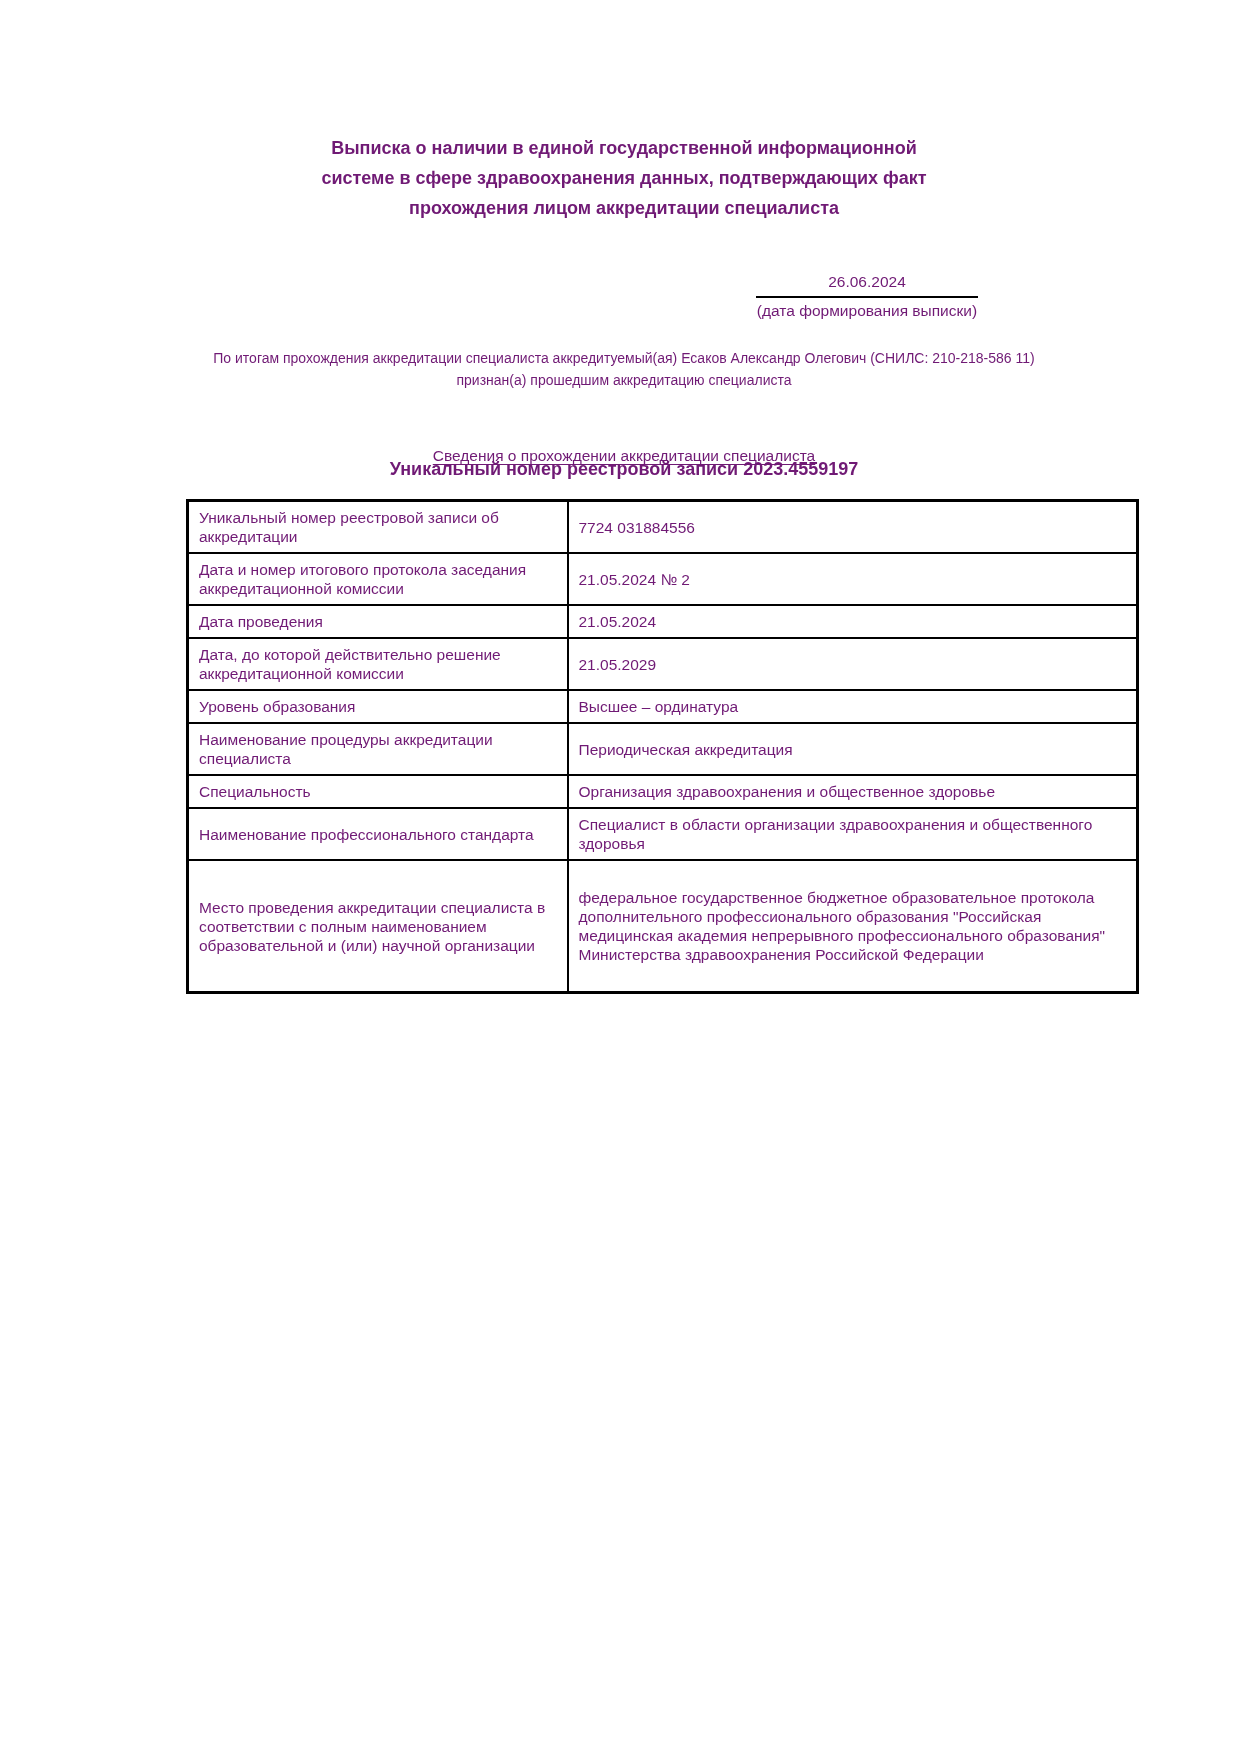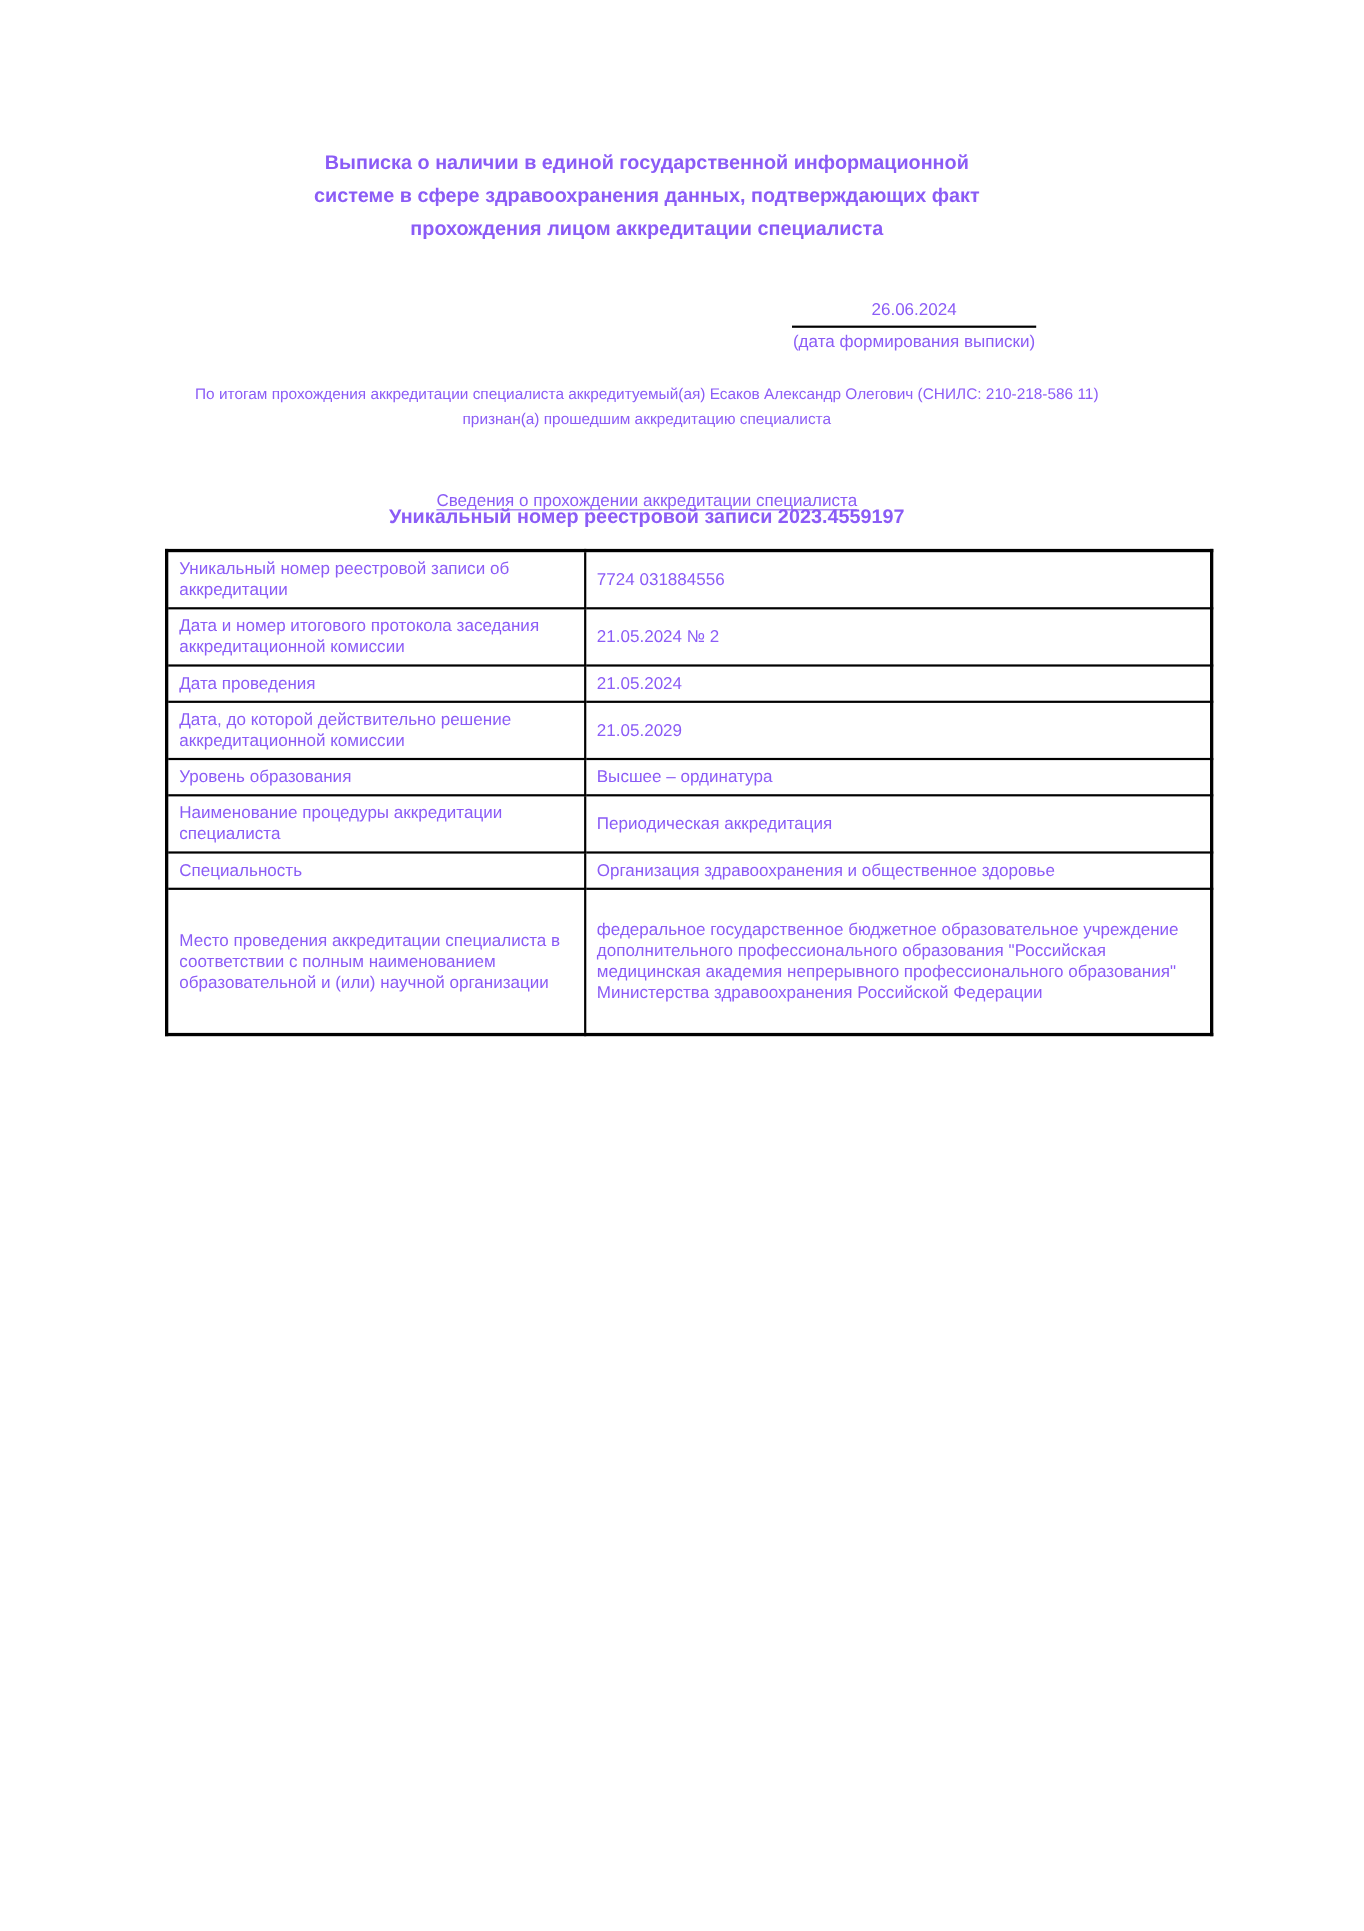--- a/index.html
+++ b/index.html
@@ -5,23 +5,24 @@
   html, body {
     margin: 0;
     padding: 0;
     background: #ffffff;
   }
   #page {
     position: relative;
     width: 1176px;
     height: 1755px;
     background: #ffffff;
-    color: #8b5cf6;
+    color: #701a75;
     font-family: "Liberation Sans", sans-serif;
     overflow: hidden;
+    margin-left: 36px;
   }
   .doc-title {
     position: absolute;
     top: 133px;
     left: 0;
     right: 0;
     text-align: center;
     font-size: 18px;
     font-weight: bold;
     line-height: 30px;
@@ -150,24 +151,29 @@
         <tr>
           <td>Наименование процедуры аккредитации
 специалиста</td>
           <td>Периодическая аккредитация</td>
         </tr>
         <tr>
           <td>Специальность</td>
           <td>Организация здравоохранения и общественное здоровье</td>
         </tr>
         <tr>
+          <td>Наименование профессионального стандарта</td>
+          <td>Специалист в области организации здравоохранения и общественного
+здоровья</td>
+        </tr>
+        <tr>
           <td>Место проведения аккредитации специалиста в
 соответствии с полным наименованием
 образовательной и (или) научной организации</td>
-          <td>федеральное государственное бюджетное образовательное учреждение
+          <td>федеральное государственное бюджетное образовательное протокола
 дополнительного профессионального образования "Российская
 медицинская академия непрерывного профессионального образования"
 Министерства здравоохранения Российской Федерации</td>
         </tr>
       </tbody>
   </table>
 
 </div>
 
 </body></html>

